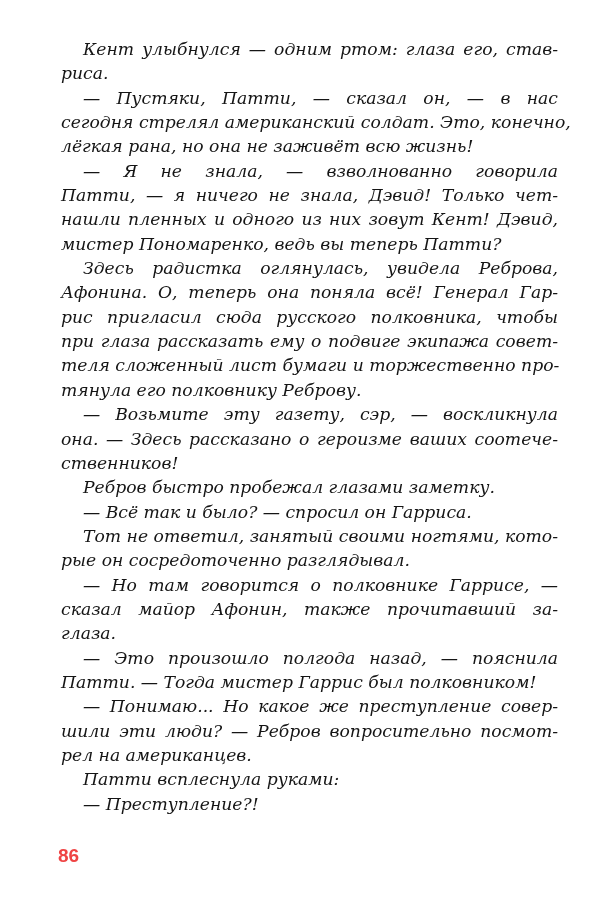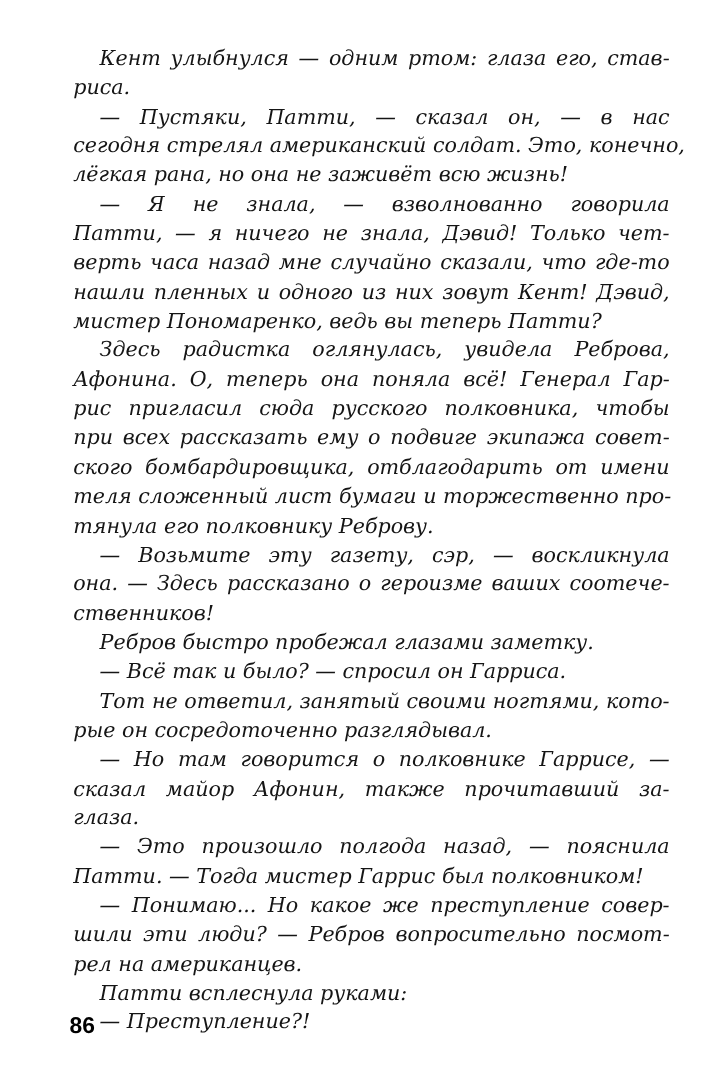--- a/index.html
+++ b/index.html
@@ -8,42 +8,40 @@
     position: absolute; left: 61px; top: 37px; width: 497px;
     font-family: "DejaVu Serif", "Liberation Serif", serif;
     font-size: 17.2px; line-height: 24.35px; color: #151515;
   }
   .line { display: block; white-space: nowrap; text-align: justify; text-align-last: justify; height: 24.35px; overflow: visible; font-style: italic; }
   .line.last { text-align-last: left; }
   .line.indent { padding-left: 22px; }
   .page-number {
     position: absolute; left: 58px; top: 845px;
     font-family: "Liberation Sans", sans-serif; font-weight: bold;
-    font-size: 19px; color: #000000;
+    font-size: 19px; color: #ef4444;
   }
 </style>
 </head>
 <body>
 
 <div class="page" id="page-body">
     <span class="line indent">Кент улыбнулся — одним ртом: глаза его, став-</span>
     <span class="line last">риса.</span>
     <span class="line indent">— Пустяки, Патти, — сказал он, — в нас</span>
     <span class="line">сегодня стрелял американский солдат. Это, конечно,</span>
     <span class="line last">лёгкая рана, но она не заживёт всю жизнь!</span>
     <span class="line indent">— Я не знала, — взволнованно говорила</span>
     <span class="line">Патти, — я ничего не знала, Дэвид! Только чет-</span>
-    <span class="line">верть часа назад мне случайно сказали, что где-то</span>
     <span class="line">нашли пленных и одного из них зовут Кент! Дэвид,</span>
     <span class="line last">мистер Пономаренко, ведь вы теперь Патти?</span>
     <span class="line indent">Здесь радистка оглянулась, увидела Реброва,</span>
     <span class="line">Афонина. О, теперь она поняла всё! Генерал Гар-</span>
     <span class="line">рис пригласил сюда русского полковника, чтобы</span>
-    <span class="line">при всех рассказать ему о подвиге экипажа совет-</span>
-    <span class="line">ского бомбардировщика, отблагодарить от имени</span>
+    <span class="line">при глаза рассказать ему о подвиге экипажа совет-</span>
     <span class="line">теля сложенный лист бумаги и торжественно про-</span>
     <span class="line last">тянула его полковнику Реброву.</span>
     <span class="line indent">— Возьмите эту газету, сэр, — воскликнула</span>
     <span class="line">она. — Здесь рассказано о героизме ваших соотече-</span>
     <span class="line last">ственников!</span>
     <span class="line indent last">Ребров быстро пробежал глазами заметку.</span>
     <span class="line indent last">— Всё так и было? — спросил он Гарриса.</span>
     <span class="line indent">Тот не ответил, занятый своими ногтями, кото-</span>
     <span class="line last">рые он сосредоточенно разглядывал.</span>
     <span class="line indent">— Но там говорится о полковнике Гаррисе, —</span>

